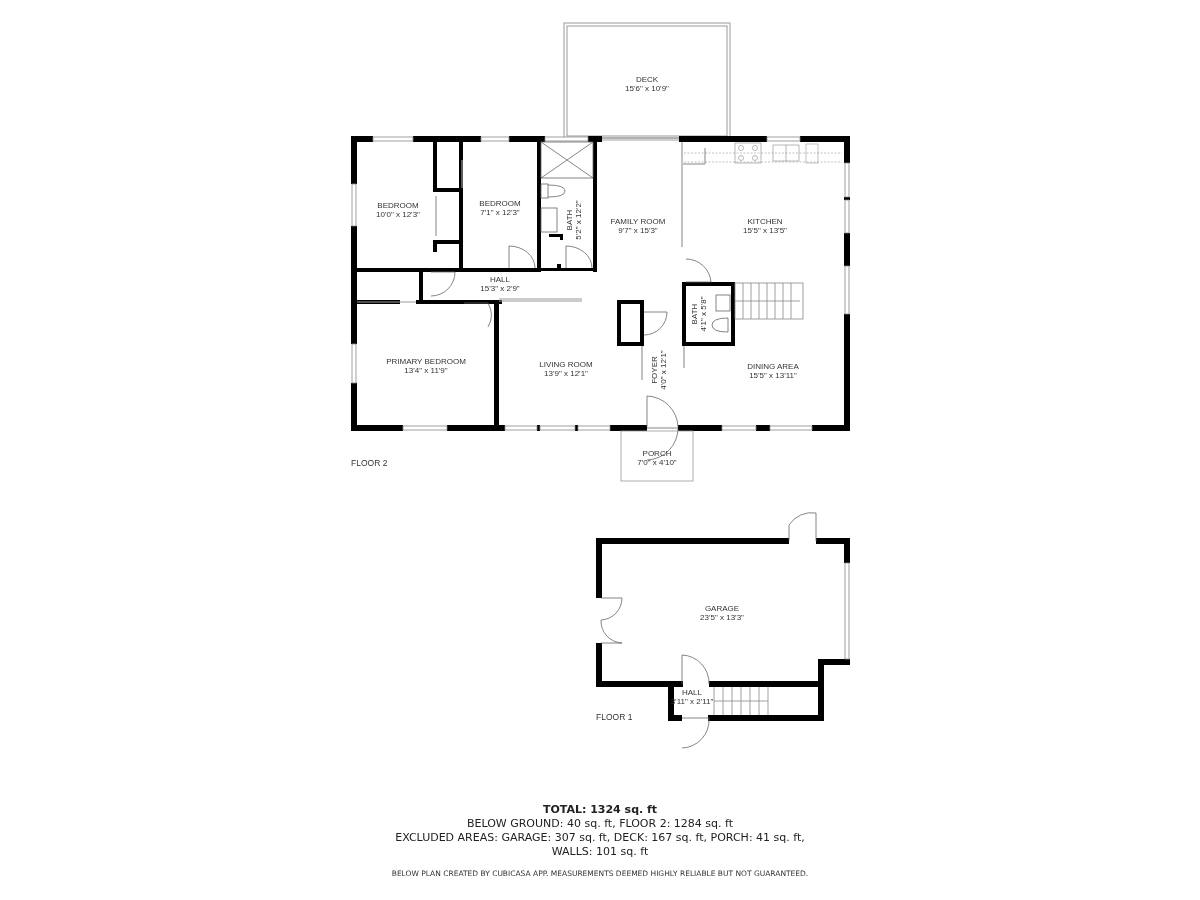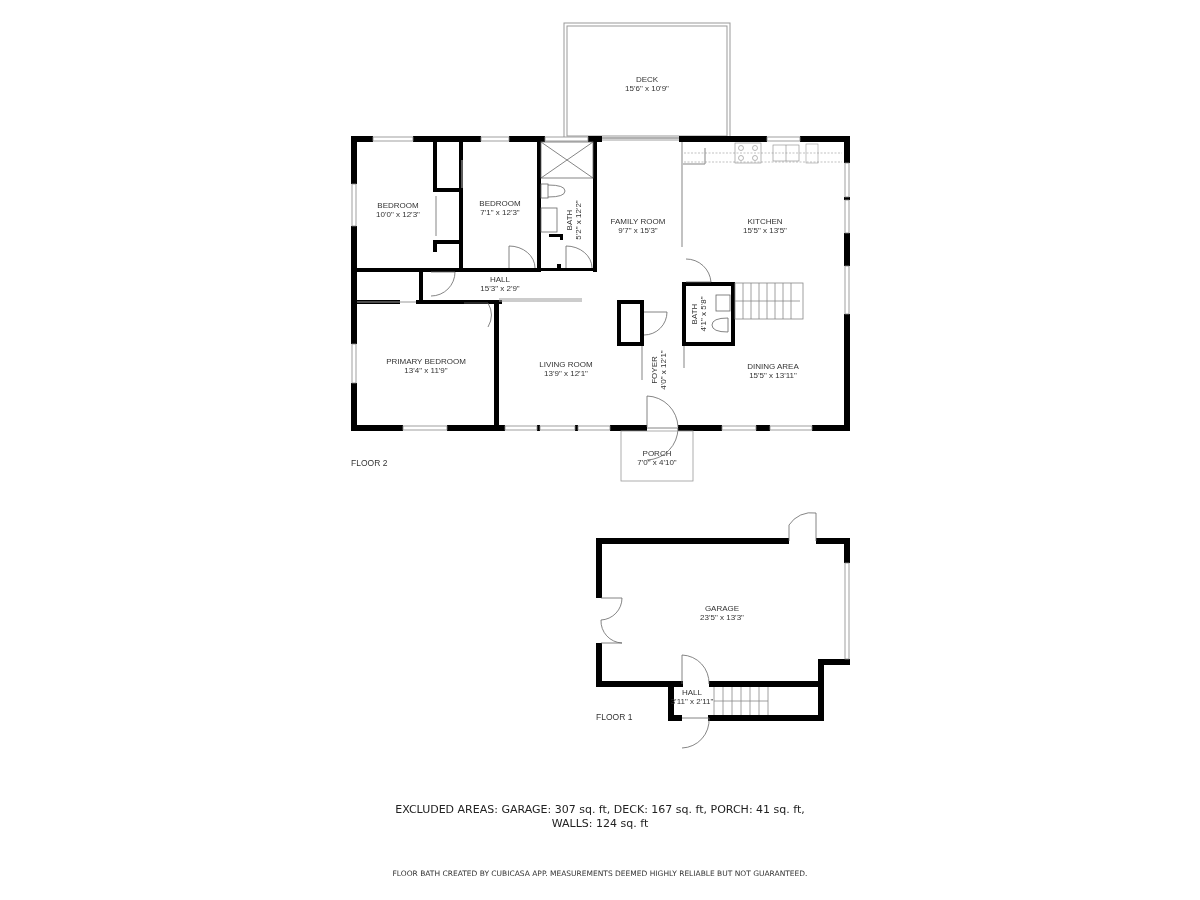--- a/index.html
+++ b/index.html
@@ -256,17 +256,19 @@
     <text class="room-label" x="722" y="611">GARAGE</text>
     <text class="room-label" x="722" y="620">23'5" x 13'3"</text>
     <text class="room-label" x="692" y="695">HALL</text>
     <text class="room-label" x="692" y="704">3'11" x 2'11"</text>
 
     <text class="floor-label" x="596" y="720">FLOOR 1</text>
   </g>
 </svg>
 
 <div class="summary">
+  <div class="total">TOTAL: 1324 sq. ft</div>
+  <div>BELOW GROUND: 40 sq. ft, FLOOR 2: 1284 sq. ft</div>
   <div>EXCLUDED AREAS: GARAGE: 307 sq. ft, DECK: 167 sq. ft, PORCH: 41 sq. ft,</div>
-  <div>WALLS: 124 sq. ft</div>
+  <div>WALLS: 101 sq. ft</div>
 </div>
 
-<div class="disclaimer">FLOOR BATH CREATED BY CUBICASA APP. MEASUREMENTS DEEMED HIGHLY RELIABLE BUT NOT GUARANTEED.</div>
+<div class="disclaimer">BELOW PLAN CREATED BY CUBICASA APP. MEASUREMENTS DEEMED HIGHLY RELIABLE BUT NOT GUARANTEED.</div>
 
 </body></html>

